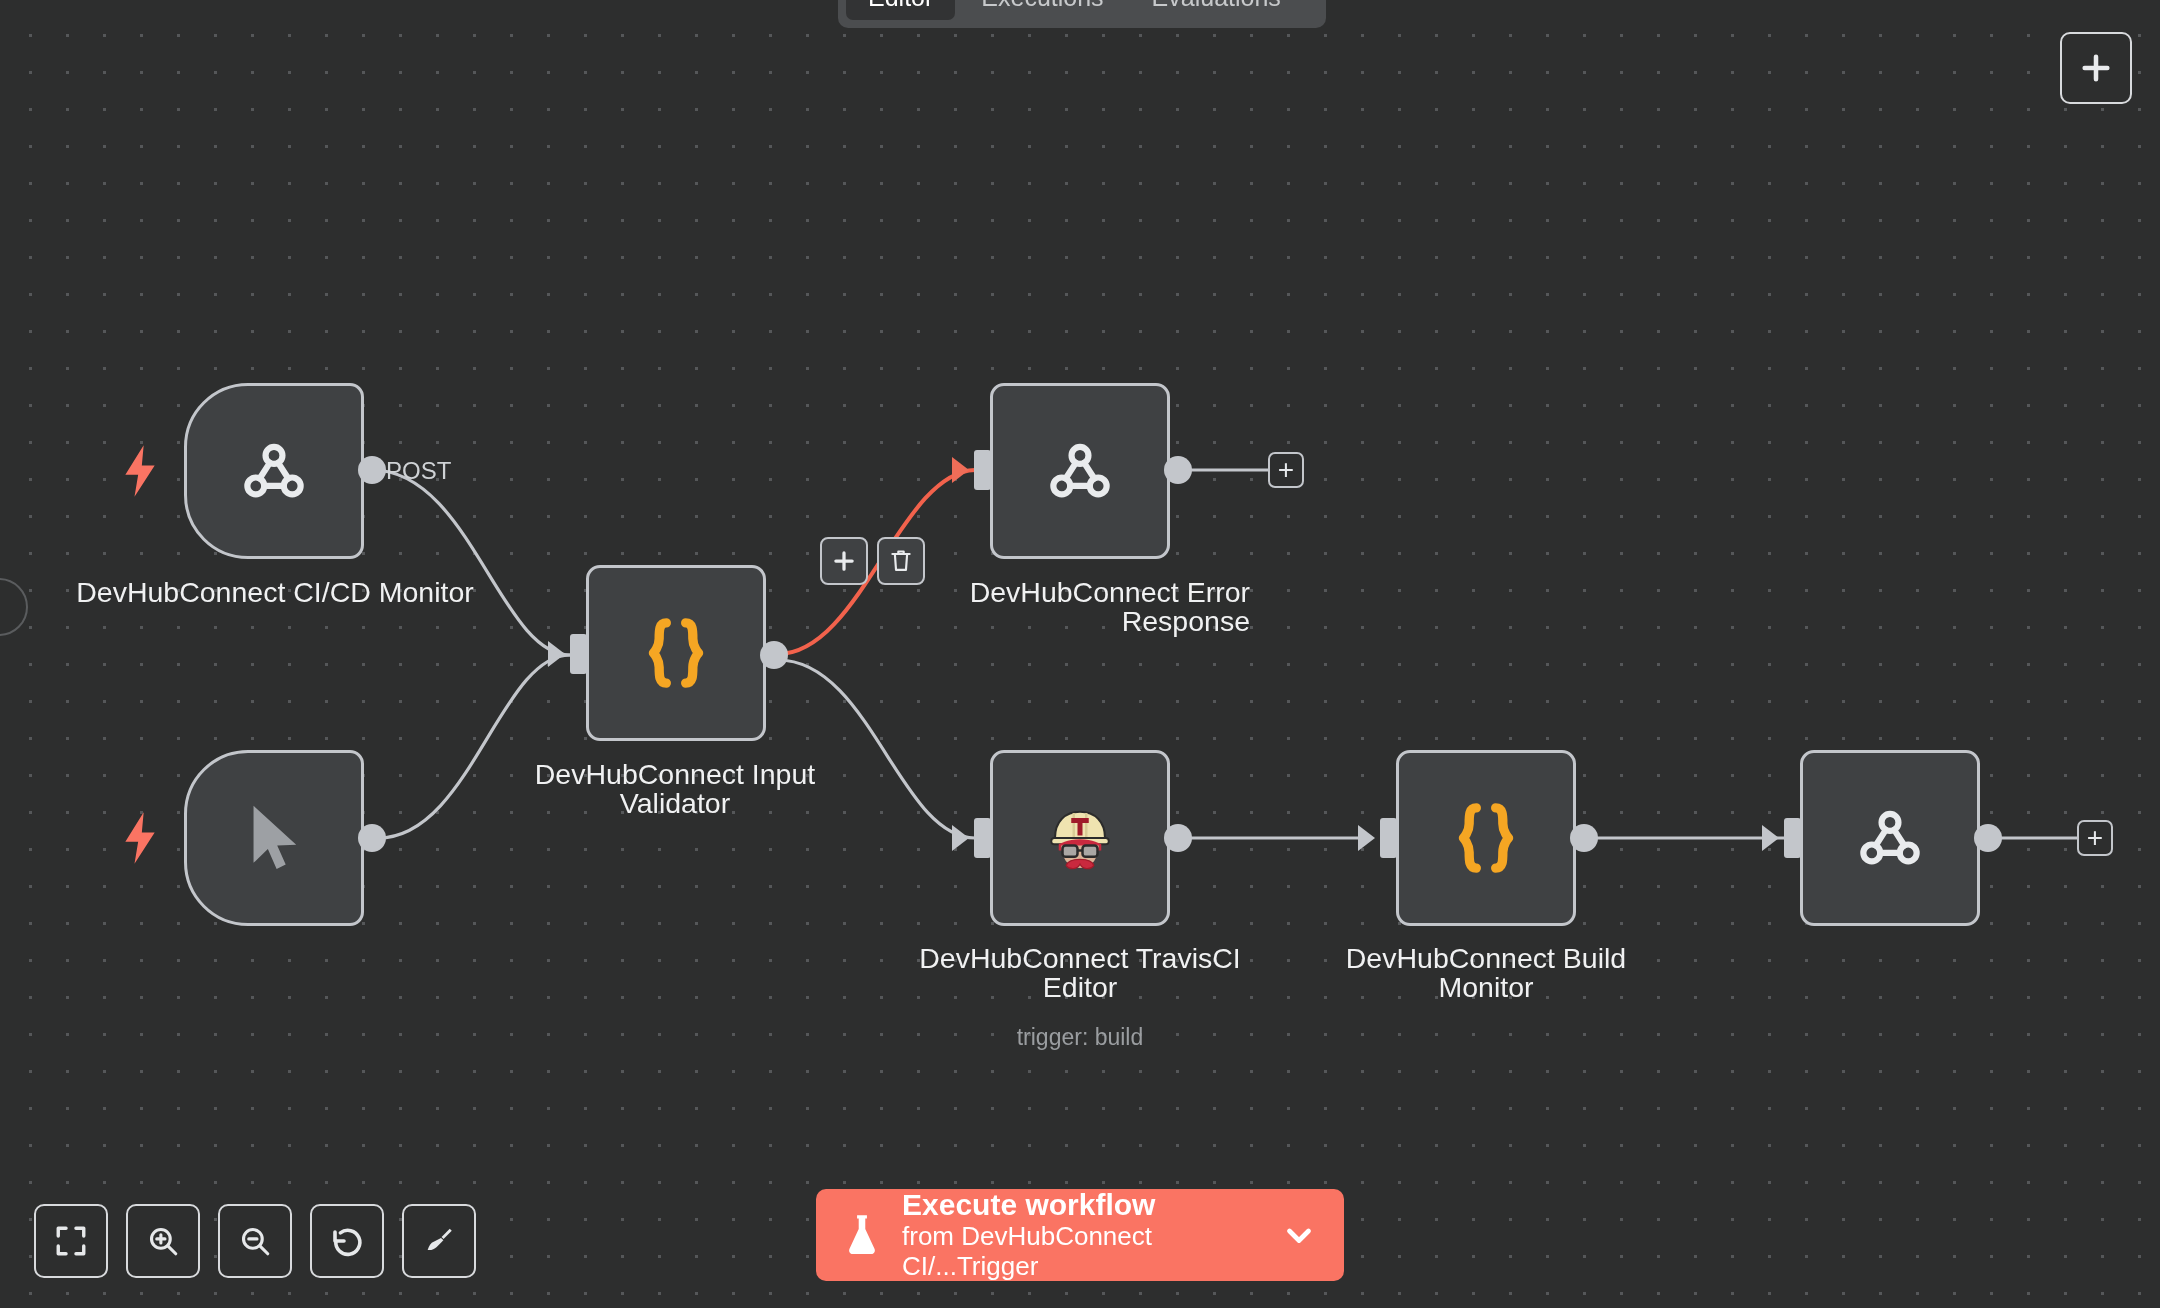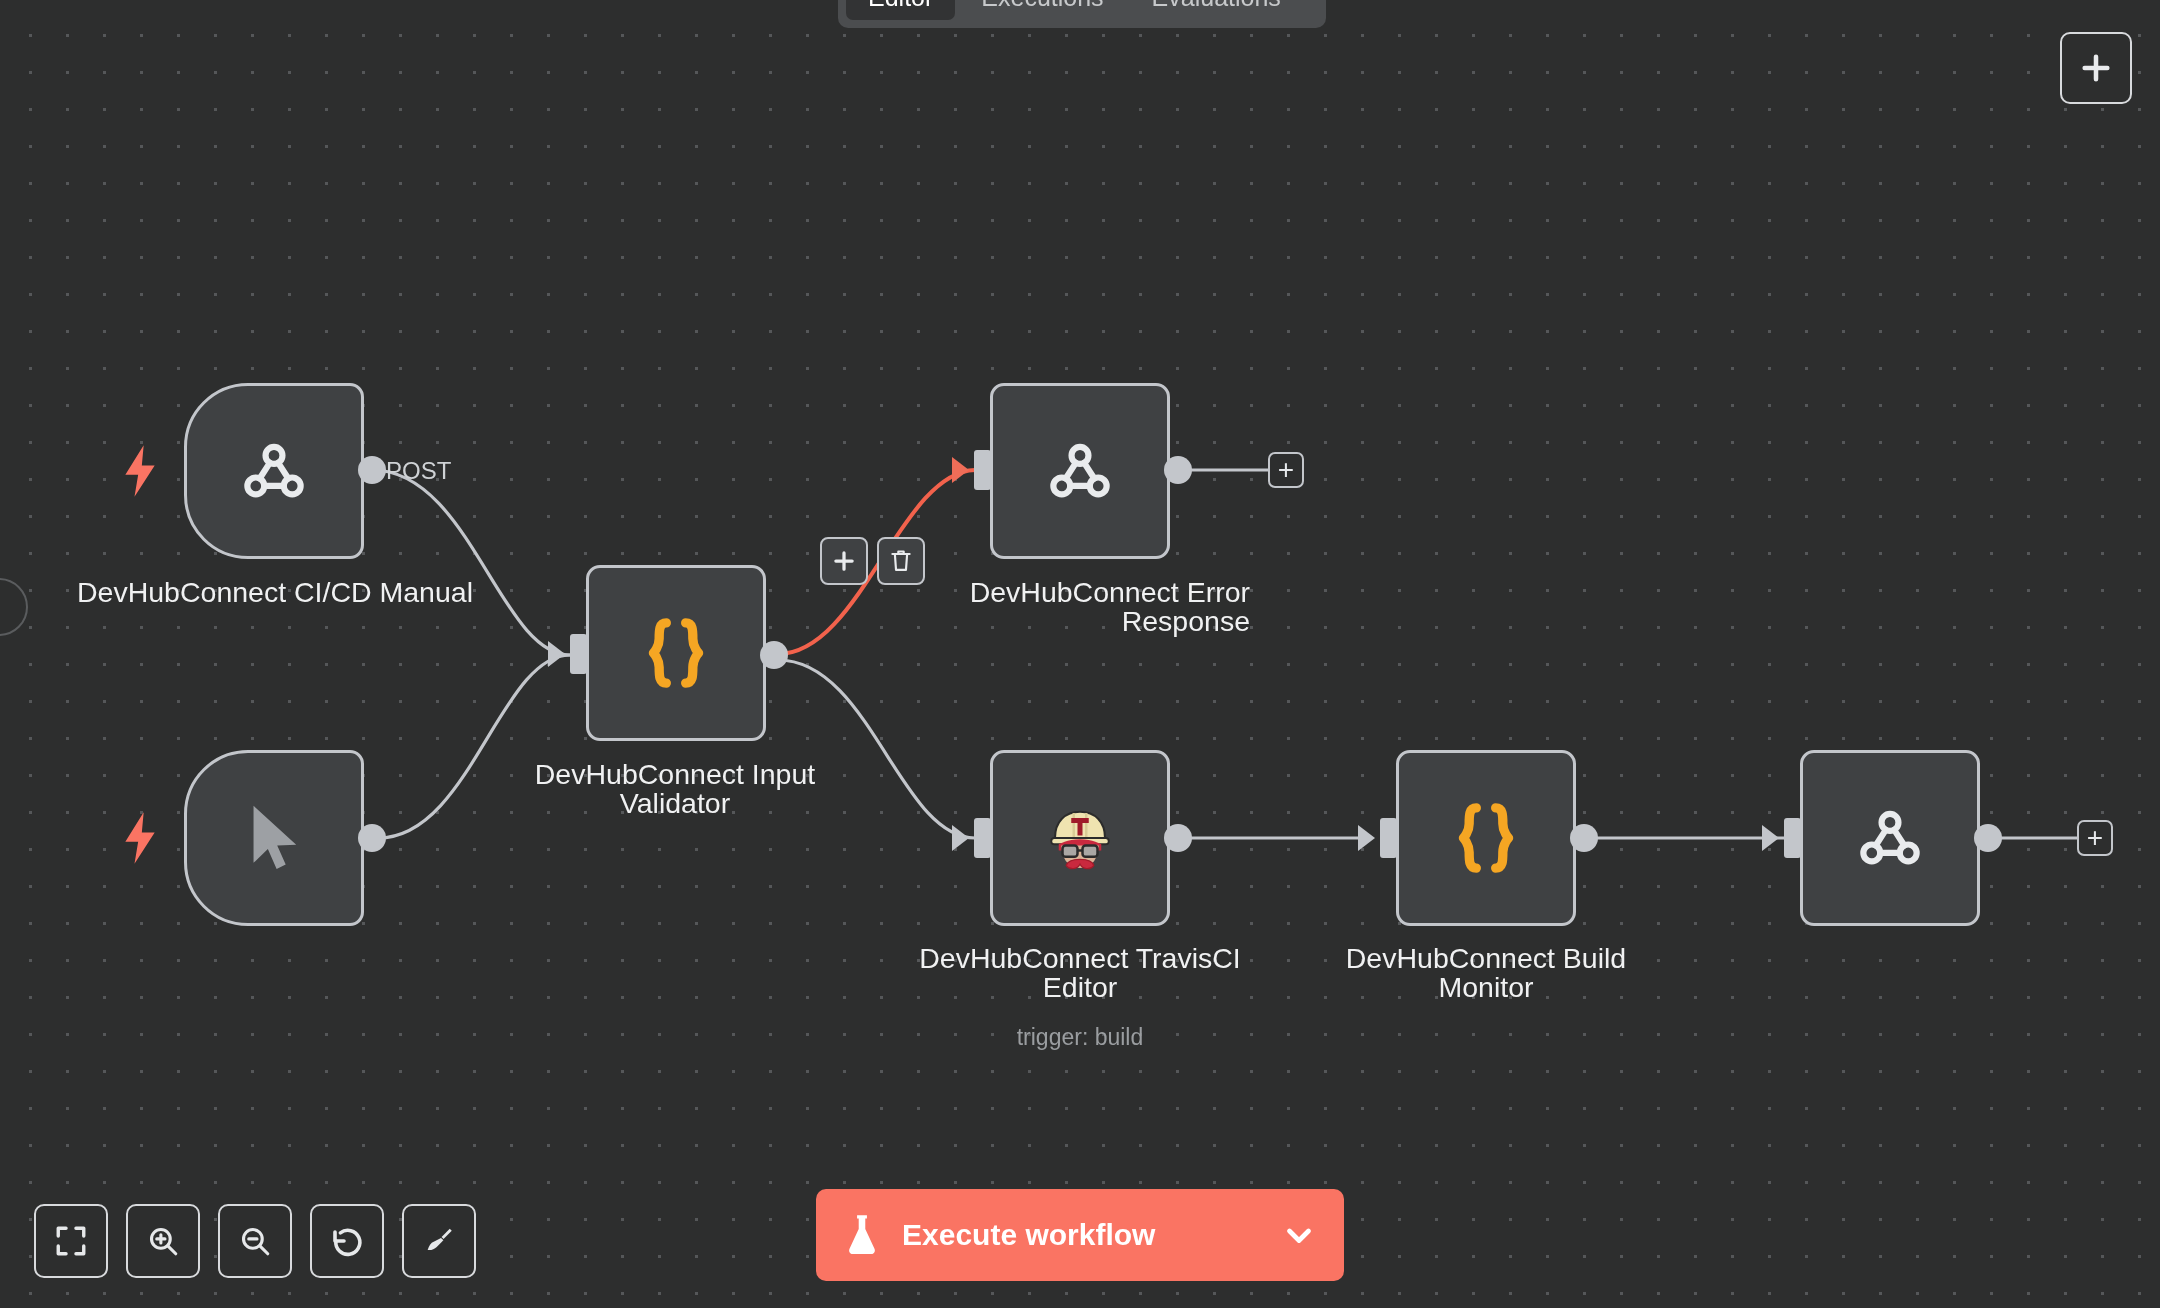--- a/index.html
+++ b/index.html
@@ -252,21 +252,21 @@
           <path d="M9 16.6 L15 16.6"></path>
         </g>
       </svg>
     </div>
   </div>
   <svg class="bolt" style="left:118px; top:443px;" width="44" height="56" viewBox="0 0 24 30">
     <path d="M14 1 L4 17 L11 17 L9 29 L20 12 L13 12 Z" fill="#fa7463"></path>
   </svg>
   <div class="out-dot" style="left:358px; top:456px;"></div>
   <div class="post-label" style="left:386px; top:457px;">POST</div>
-  <div class="node-label" style="left:55px; top:578px; width:440px;">DevHubConnect CI/CD Manual</div>
+  <div class="node-label" style="left:55px; top:578px; width:440px;">DevHubConnect CI/CD Monitor</div>
 
   <div class="node trigger" style="left:184px; top:750px; width:180px; height:176px;">
     <div class="node-inner">
       <svg width="72" height="76" viewBox="0 0 24 26">
         <path d="M5 2 L5 21.5 L9.9 16.8 L12.9 23.6 L16 22.1 L13.1 15.6 L19.6 15.3 Z" fill="#9da0a4"></path>
       </svg>
     </div>
   </div>
   <svg class="bolt" style="left:118px; top:810px;" width="44" height="56" viewBox="0 0 24 30">
     <path d="M14 1 L4 17 L11 17 L9 29 L20 12 L13 12 Z" fill="#fa7463"></path>
@@ -451,20 +451,21 @@
   </div>
 
   <div id="execute-btn">
     <svg width="40" height="46" viewBox="0 0 24 28">
       <g fill="#ffffff">
         <path d="M9 2 H15 V4 H14 V10.4 L19.6 22.4 C20.3 23.9 19.4 25.6 17.8 25.6 H6.2 C4.6 25.6 3.7 23.9 4.4 22.4 L10 10.4 V4 H9 Z"></path>
       </g>
     </svg>
     <div id="execute-text">
       <div id="execute-title">Execute workflow</div>
+      <div id="execute-sub">from DevHubConnect CI/...Trigger</div>
     </div>
     <svg width="38" height="38" viewBox="0 0 24 24">
       <path d="M6 9.5 L12 15.5 L18 9.5" fill="none" stroke="#ffffff" stroke-width="3" stroke-linecap="round" stroke-linejoin="round"></path>
     </svg>
   </div>
 
 </div>
 
 <div id="tabbar">
   <div class="tab active">Editor</div>

